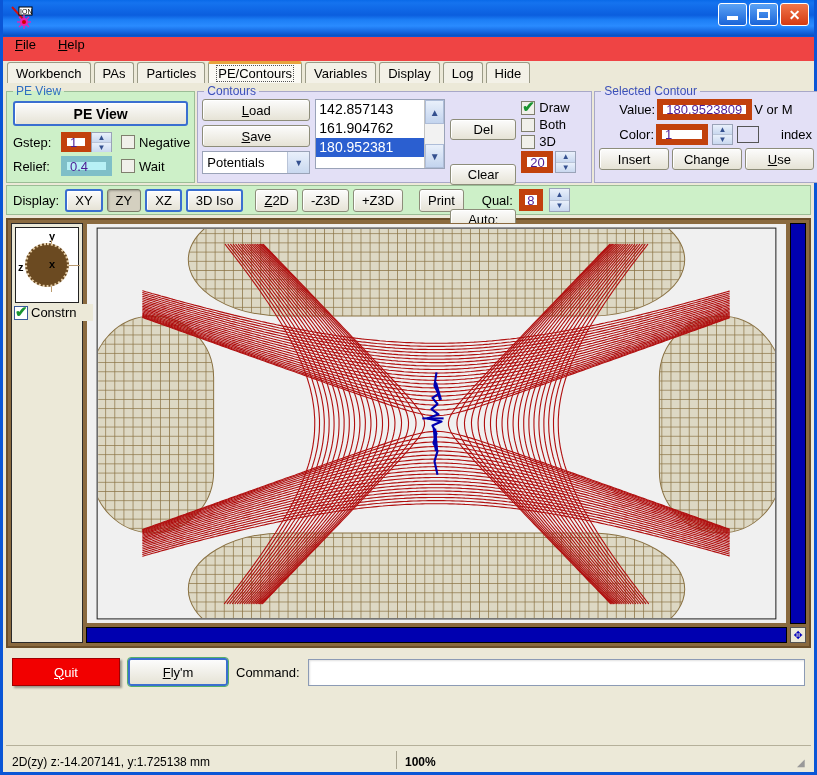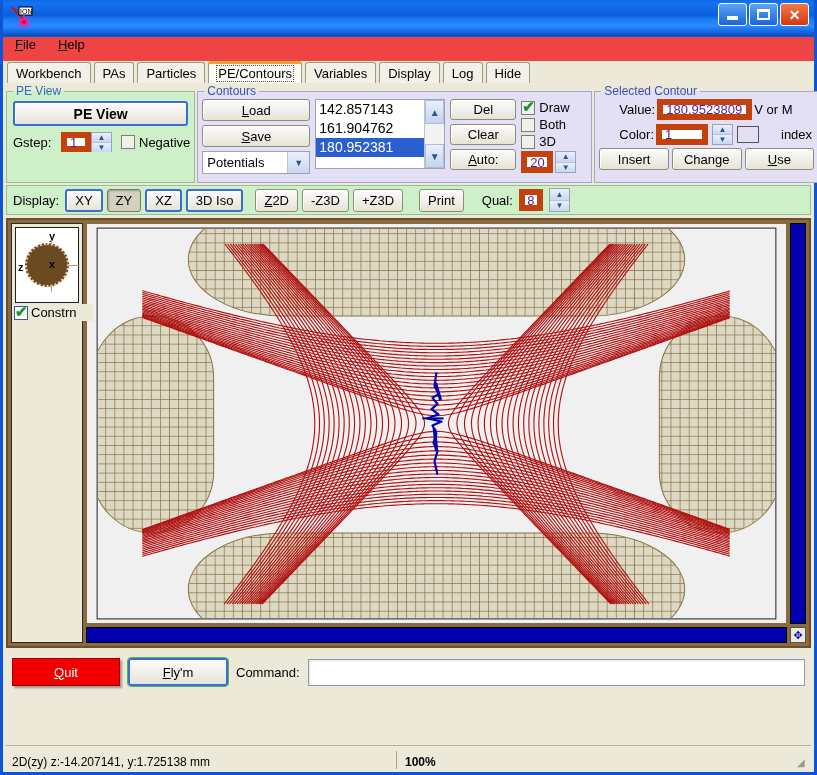--- a/index.html
+++ b/index.html
@@ -135,21 +135,21 @@
   .cont-item { height:19px; line-height:19px; padding-left:3px; font-size:14px; cursor:pointer; white-space:nowrap; }
   .cont-item.sel { background:#2b5fd0; color:#fff; }
   #cont-list-sb { width:20px; background:#f2f2f2; border-left:1px solid #c3c3c3; display:flex; flex-direction:column; justify-content:space-between; }
   #cont-list-sb div {
     height:24px; display:flex; align-items:center; justify-content:center;
     font-size:10px; color:#34508f;
     background:linear-gradient(180deg,#e9f0fb,#c3d4ee);
     border:1px solid #aebdd8; cursor:pointer;
   }
   #cont-midcol { width:66px; display:flex; flex-direction:column; gap:4px; }
-  #cont-midcol .btn { height:21px; }
+  #cont-midcol .btn { height:21px;margin-top:20px; }
   #cont-chk { width:66px; display:flex; flex-direction:column; gap:2px; padding-top:1px; }
   #auto-row { display:flex; align-items:center; gap:2px; }
 
   
   .sc-row { display:flex; align-items:center; height:22px; margin-bottom:3px; }
   .sc-label { font-size:13px; margin-right:2px;margin-left:20px; }
   #color-swatch { width:22px; height:17px; border:1px solid #555; margin:0 2px 0 4px; }
   #sc-btnrow { display:flex; gap:3px; }
   #sc-btnrow .btn { height:22px; flex:1; }
 
@@ -328,20 +328,30 @@
         <div class="tfield" style="width:30px;height:20px;">
           <span>1</span>
         </div>
         <div class="spin" style="height:20px;">
           <div>▲</div>
           <div>▼</div>
         </div>
         <div class="cbox" style="margin-left:9px;">
           <span class="box"></span>
           <span>Negative</span>
+        </div>
+      </div>
+      <div class="pv-row">
+        <span class="pv-label">Relief:</span>
+        <div class="tfield cyan" style="width:51px;height:20px;">
+          <span>0.4</span>
+        </div>
+        <div class="cbox" style="margin-left:9px;">
+          <span class="box"></span>
+          <span>Wait</span>
         </div>
       </div>
     </fieldset>
 
     <fieldset class="panel" id="panel-contours">
       <legend>Contours</legend>
       <div id="contours-body">
 
         <div id="cont-leftcol">
           <div class="btn">

